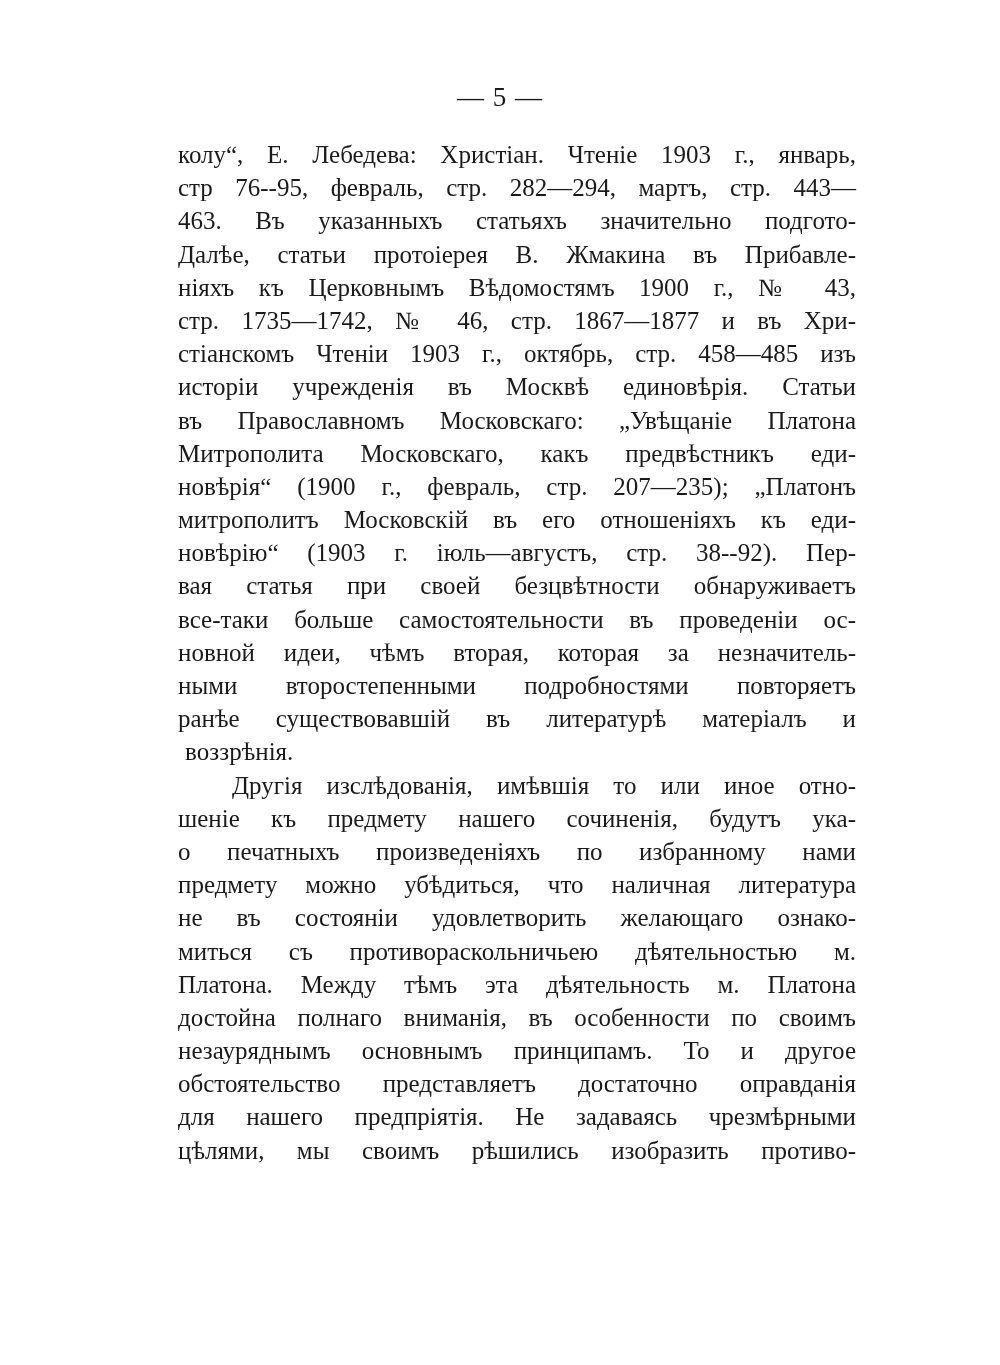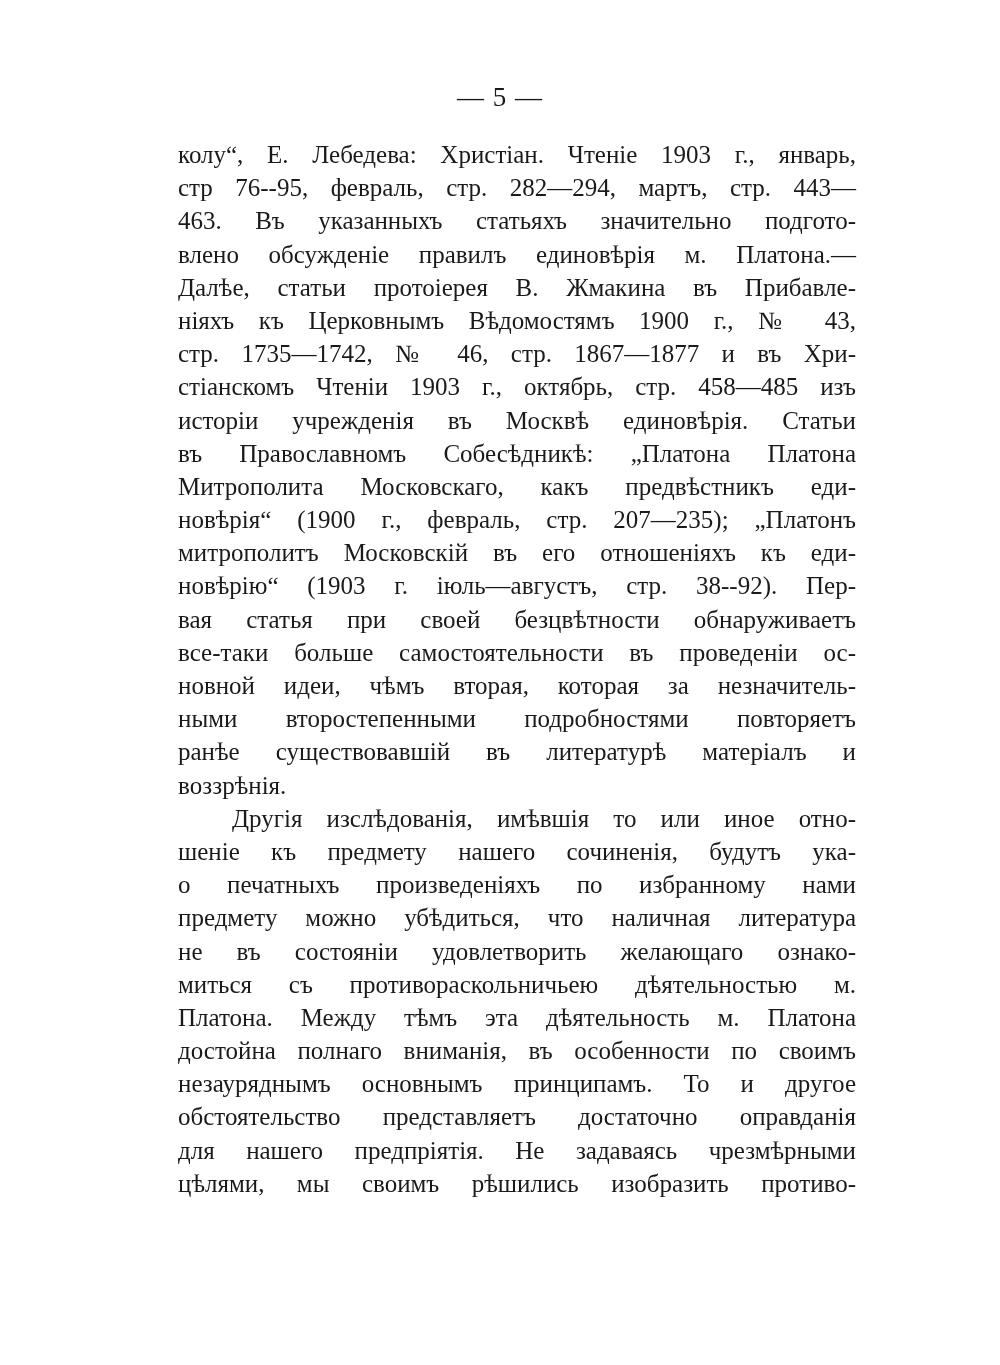--- a/index.html
+++ b/index.html
@@ -14,39 +14,38 @@
       text-align: center; font-size: 27px; line-height: 34px; letter-spacing: 1px;
     }
     .body-text {
       position: absolute; left: 178px; top: 138px; width: 678px;
     }
     .line {
       display: block; height: 33.2px; line-height: 33.2px;
       font-size: 25px; white-space: nowrap;
       text-align: justify; text-align-last: justify;
     }
-    .line.last { text-align-last: left; }
+    .line.last { text-align-last: left; margin-left: 7px; }
     .line.indent { padding-left: 54px; font-family: Liberation Serif, serif; }
   </style>
 </head>
 <body>
 
 <div class="page">
   <div class="page-number">— 5 —</div>
   <div class="body-text" id="body-text">
       <span class="line">колу“, Е. Лебедева: Христіан. Чтеніе 1903 г., январь,</span>
       <span class="line">стр  76--95, февраль, стр. 282—294, мартъ, стр. 443—</span>
       <span class="line">463. Въ указанныхъ статьяхъ значительно подгото-</span>
-      <span class="line">влено обсужденіе правилъ единовѣрія м. Платона.—</span>
       <span class="line">Далѣе, статьи протоіерея В. Жмакина въ Прибавле-</span>
       <span class="line">ніяхъ къ Церковнымъ Вѣдомостямъ 1900 г., № 43,</span>
       <span class="line">стр. 1735—1742, № 46, стр. 1867—1877 и въ Хри-</span>
       <span class="line">стіанскомъ Чтеніи 1903 г., октябрь, стр. 458—485 изъ</span>
       <span class="line">исторіи учрежденія въ Москвѣ единовѣрія. Статьи</span>
-      <span class="line">въ Православномъ Собесѣдникѣ: „Платона Платона</span>
+      <span class="line">въ Православномъ Московскаго: „Увѣщаніе Платона</span>
       <span class="line">Митрополита Московскаго, какъ предвѣстникъ еди-</span>
       <span class="line">новѣрія“ (1900 г., февраль, стр. 207—235); „Платонъ</span>
       <span class="line">митрополитъ Московскій въ его отношеніяхъ къ еди-</span>
       <span class="line">новѣрію“ (1903 г. іюль—августъ, стр. 38--92). Пер-</span>
       <span class="line">вая статья при своей безцвѣтности обнаруживаетъ</span>
       <span class="line">все-таки больше самостоятельности въ проведеніи ос-</span>
       <span class="line">новной идеи, чѣмъ вторая, которая за незначитель-</span>
       <span class="line">ными второстепенными подробностями повторяетъ</span>
       <span class="line">ранѣе существовавшій въ литературѣ матеріалъ и</span>
       <span class="line last">воззрѣнія.</span>

